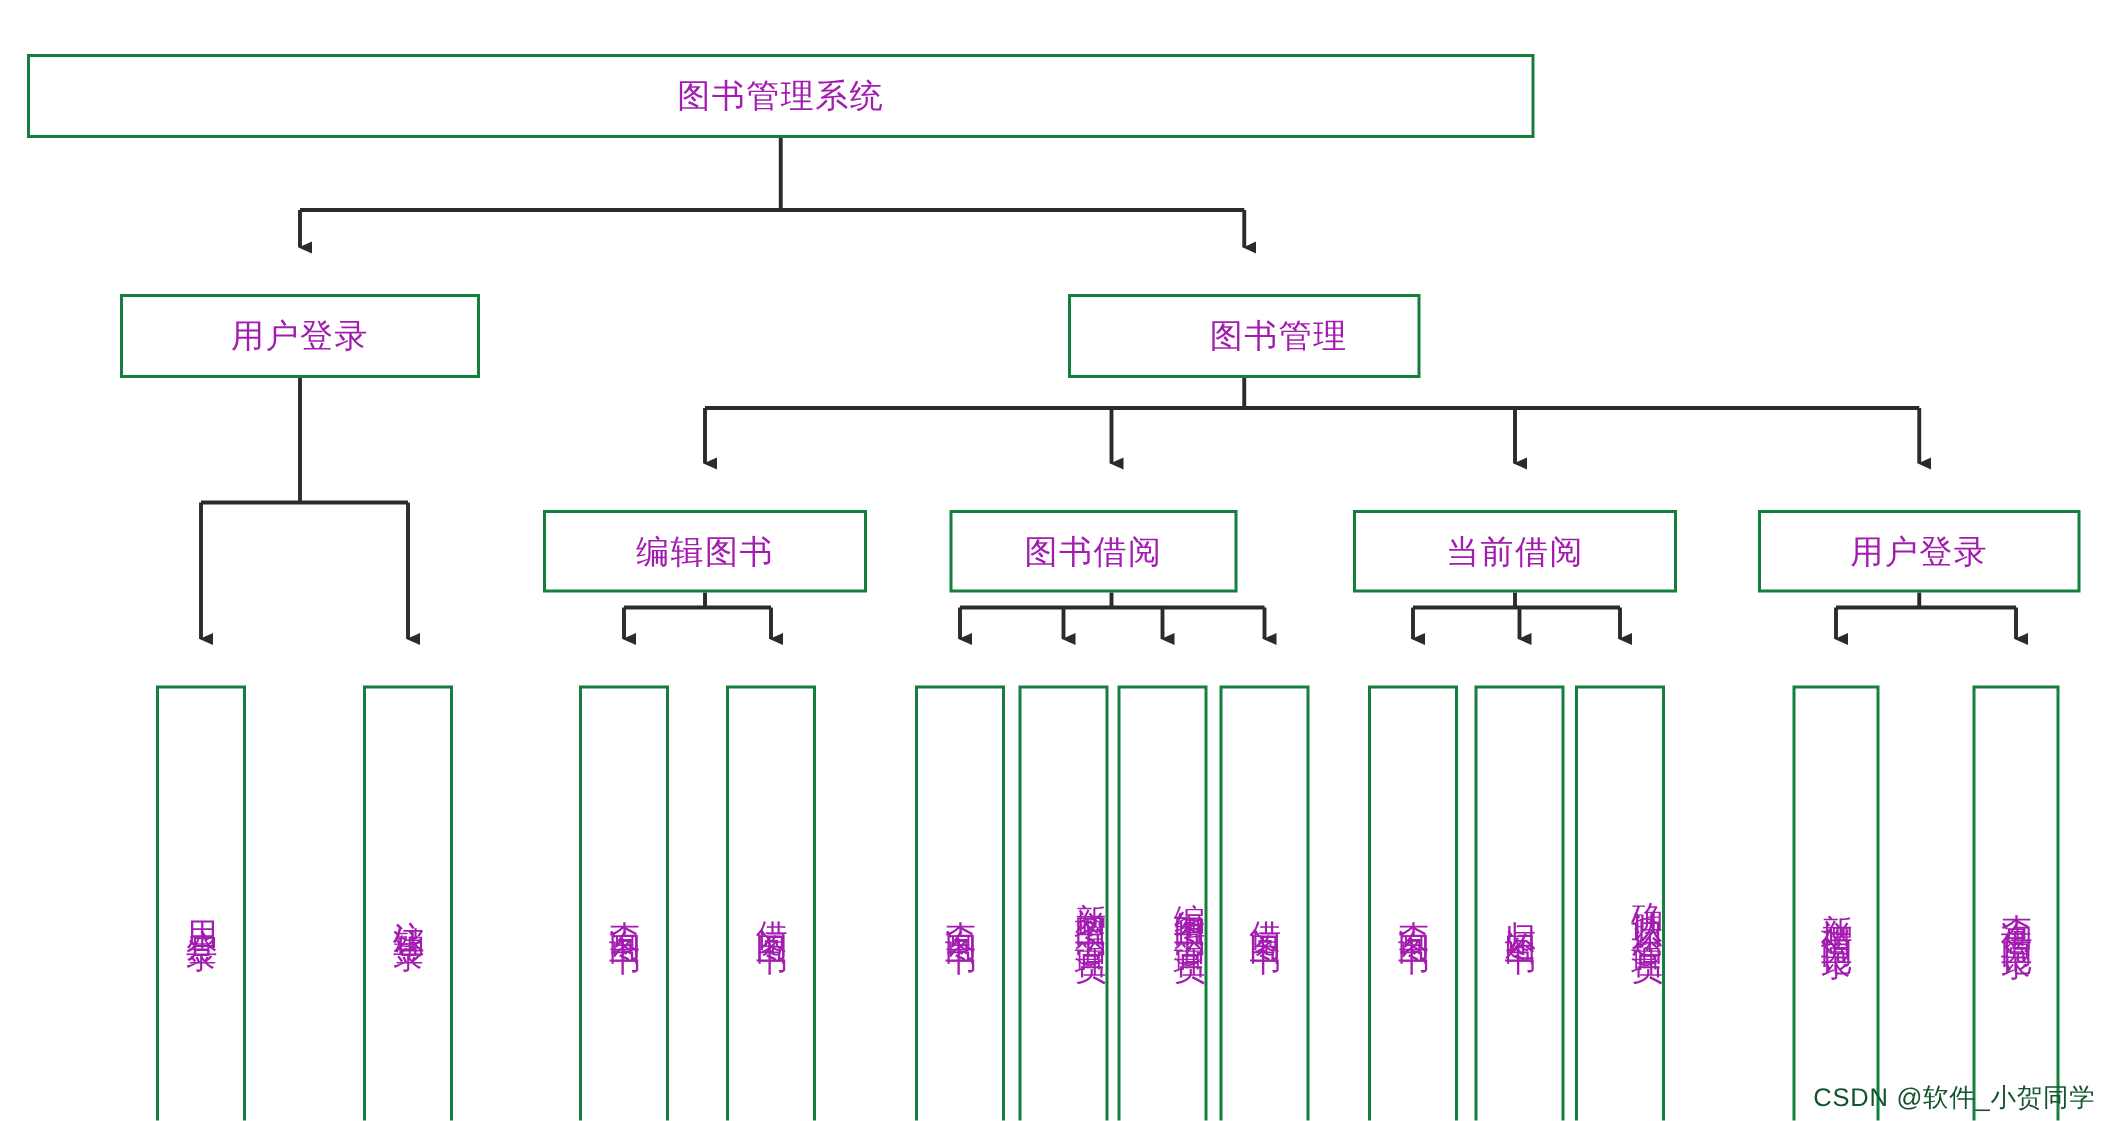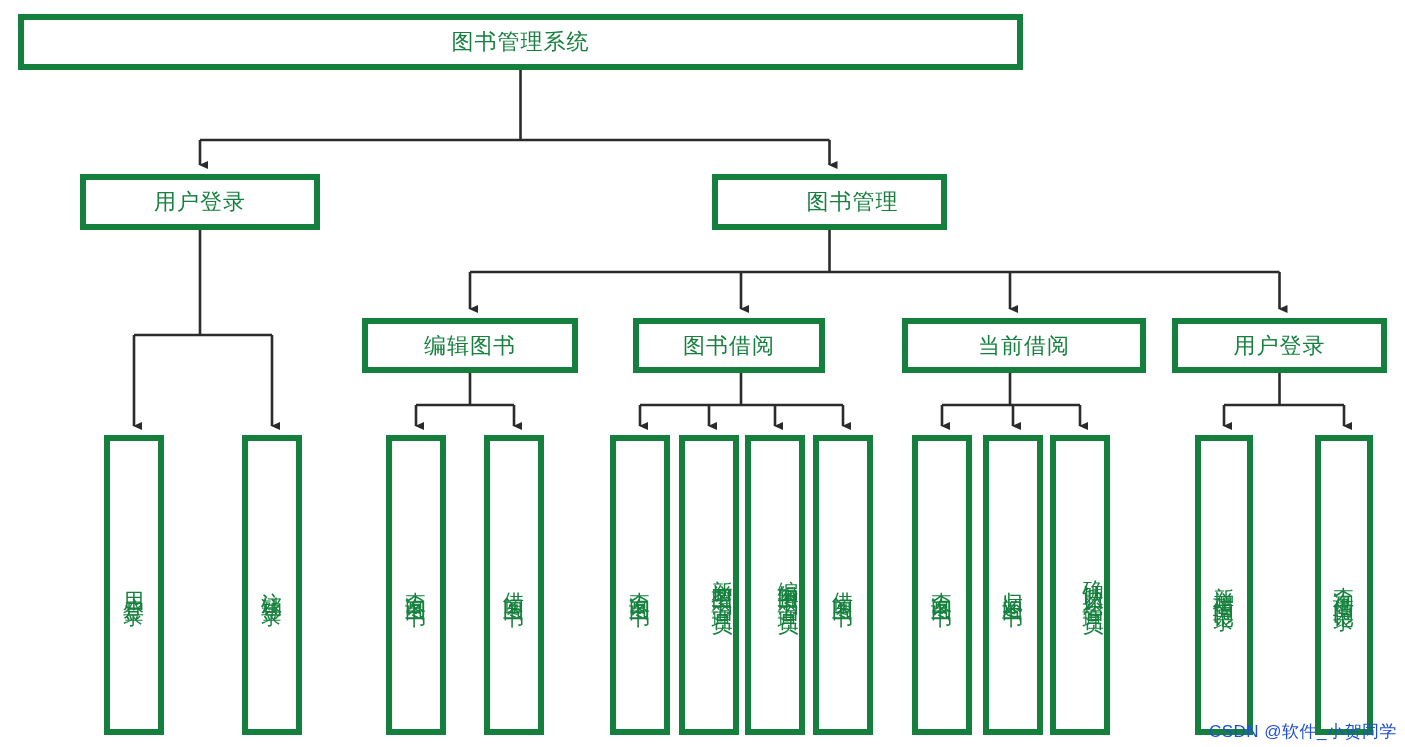--- a/index.html
+++ b/index.html
@@ -22,26 +22,27 @@
   svg.connectors {
     position: absolute;
     top: 0;
     left: 0;
     width: 1405px;
     height: 747px;
   }
   .node {
     position: absolute;
     box-sizing: border-box;
-    border: 6px solid #15803d;
+    border: 2px solid #15803d;
     background: #ffffff;
     display: flex;
     align-items: center;
     justify-content: center;
-    color: #15803d;
+    color: #a21caf;
+    margin-top: 22px;
   }
   .node.horiz {
     font-size: 22px;
     letter-spacing: 1px;
   }
   .node.vert {
     writing-mode: vertical-rl;
     text-orientation: upright;
     font-size: 21px;
     letter-spacing: 5px;
@@ -55,21 +56,21 @@
   }
   .node-label {
     white-space: nowrap;
     display: block;
   }
   .watermark {
     position: absolute;
     right: 8px;
     bottom: 4px;
     font-size: 17px;
-    color: #1d4ed8;
+    color: #14532d;
     white-space: nowrap;
     letter-spacing: 0.5px;
   }
 </style>
 </head>
 <body>
 
 <div id="diagram-root">
 
   <svg class="connectors" viewBox="0 0 1405 747" xmlns="http://www.w3.org/2000/svg">
@@ -124,21 +125,21 @@
       </div>
       <div class="node horiz" style="left: 712px; top: 174px; width: 235px; height: 56px; padding-left: 46px;">
         <span class="node-label">图书管理</span>
       </div>
       <div class="node horiz" style="left: 362px; top: 318px; width: 216px; height: 55px;">
         <span class="node-label">编辑图书</span>
       </div>
       <div class="node horiz" style="left: 633px; top: 318px; width: 192px; height: 55px;">
         <span class="node-label">图书借阅</span>
       </div>
-      <div class="node horiz" style="left: 902px; top: 318px; width: 244px; height: 55px;">
+      <div class="node horiz" style="left: 902px; top: 318px; width: 216px; height: 55px;">
         <span class="node-label">当前借阅</span>
       </div>
       <div class="node horiz" style="left: 1172px; top: 318px; width: 215px; height: 55px;">
         <span class="node-label">用户登录</span>
       </div>
       <div class="node vert" style="left: 104px; top: 435px; width: 60px; height: 300px;">
         <span class="node-label">用户登录</span>
       </div>
       <div class="node vert" style="left: 242px; top: 435px; width: 60px; height: 300px;">
         <span class="node-label">注销登录</span>

